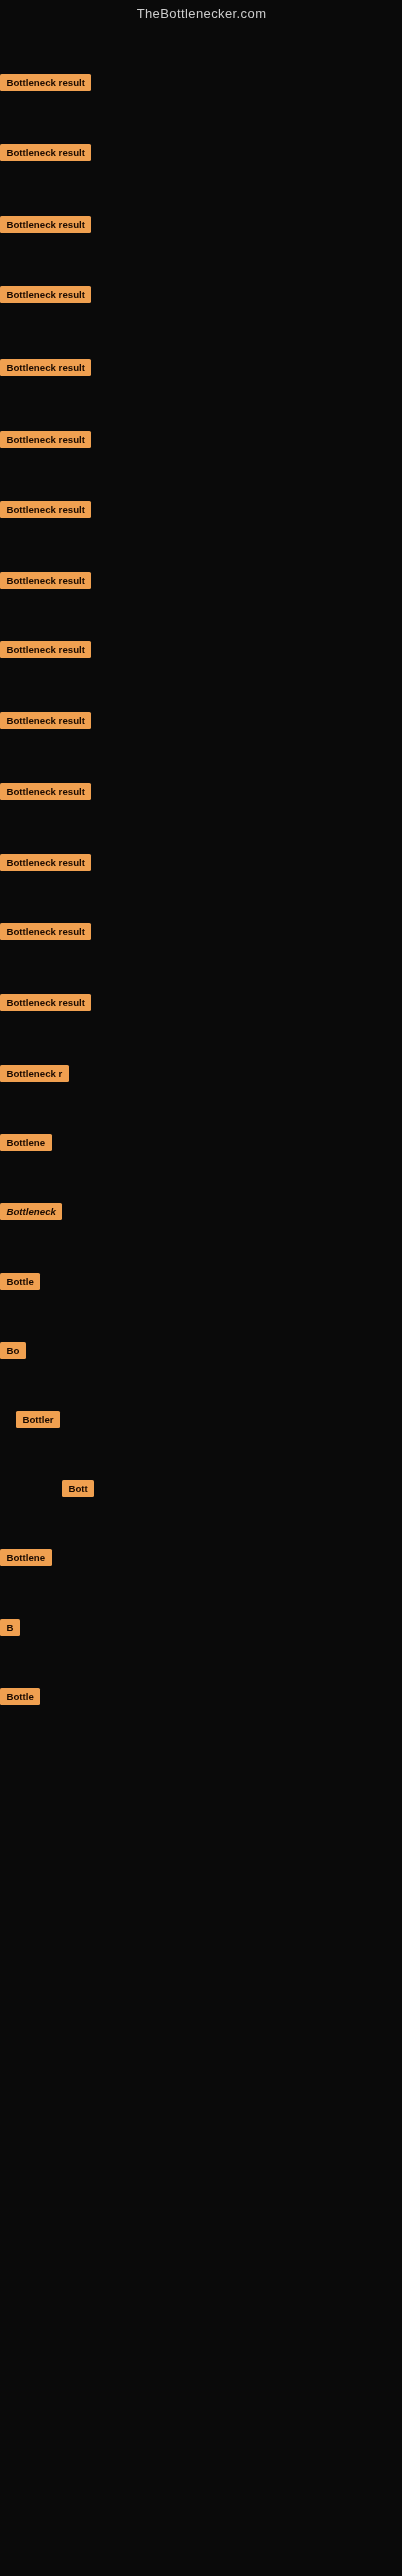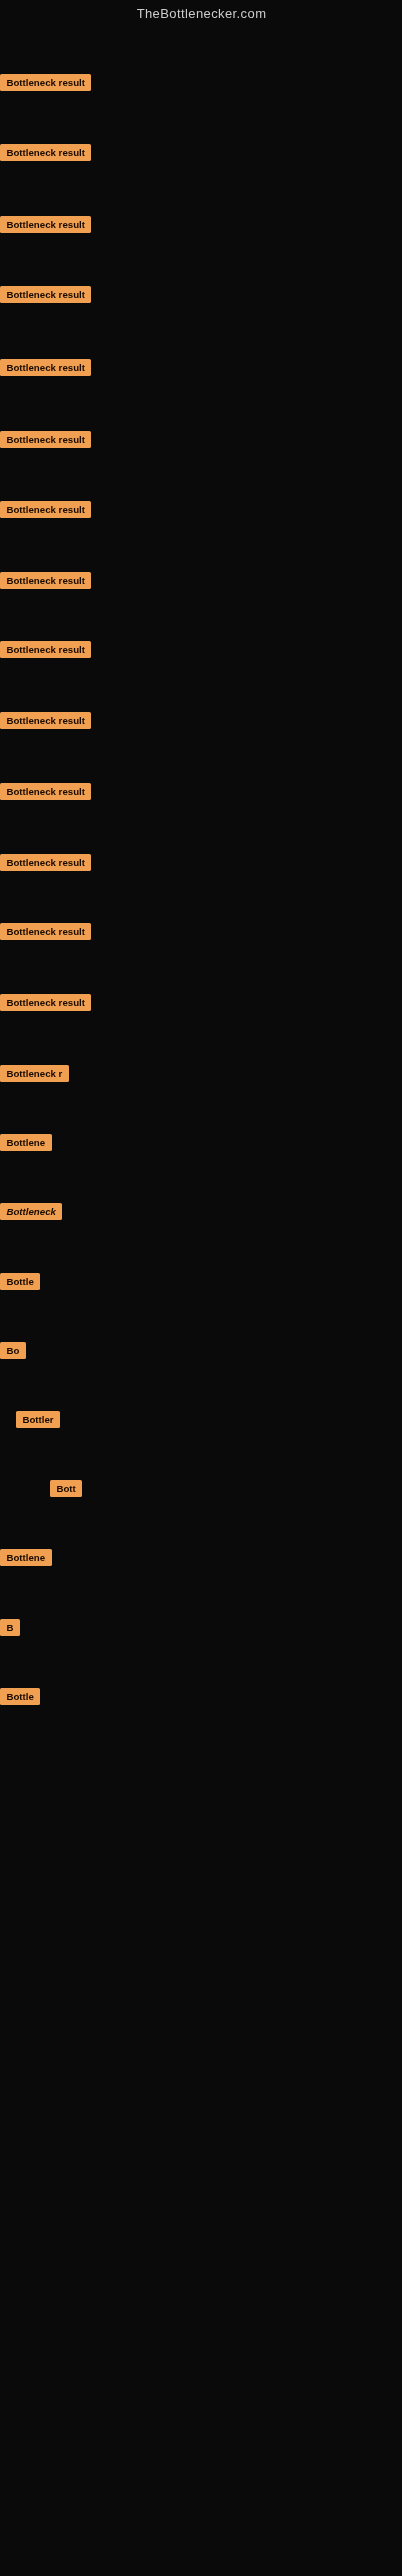--- a/index.html
+++ b/index.html
@@ -60,18 +60,18 @@
     <div class="badge-wrapper" style="top: 755px; left: 0px; position: absolute;"><span class="bottleneck-badge" style="max-width: 125px;">Bottleneck result</span></div>
     <div class="badge-wrapper" style="top: 826px; left: 0px; position: absolute;"><span class="bottleneck-badge" style="max-width: 122px;">Bottleneck result</span></div>
     <div class="badge-wrapper" style="top: 895px; left: 0px; position: absolute;"><span class="bottleneck-badge" style="max-width: 121px;">Bottleneck result</span></div>
     <div class="badge-wrapper" style="top: 966px; left: 0px; position: absolute;"><span class="bottleneck-badge" style="max-width: 117px;">Bottleneck result</span></div>
     <div class="badge-wrapper" style="top: 1037px; left: 0px; position: absolute;"><span class="bottleneck-badge" style="max-width: 111px; text-align: right;">Bottleneck r</span></div>
     <div class="badge-wrapper" style="top: 1106px; left: 0px; position: absolute;"><span class="bottleneck-badge" style="max-width: 97px;">Bottlene</span></div>
     <div class="badge-wrapper" style="top: 1175px; left: 0px; position: absolute;"><span class="bottleneck-badge" style="max-width: 93px; font-style: italic;">Bottleneck</span></div>
     <div class="badge-wrapper" style="top: 1245px; left: 0px; position: absolute;"><span class="bottleneck-badge" style="max-width: 72px;">Bottle</span></div>
     <div class="badge-wrapper" style="top: 1314px; left: 0px; position: absolute;"><span class="bottleneck-badge" style="max-width: 58px;">Bo</span></div>
     <div class="badge-wrapper" style="top: 1383px; left: 0px; position: absolute; margin-left: 16px;"><span class="bottleneck-badge" style="max-width: 76px;">Bottler</span></div>
-    <div class="badge-wrapper" style="top: 1452px; left: 4px; position: absolute; padding-left: 46px;"><span class="bottleneck-badge" style="max-width: 64px;">Bott</span></div>
+    <div class="badge-wrapper" style="top: 1452px; left: 16px; position: absolute; padding-left: 46px;"><span class="bottleneck-badge" style="max-width: 64px;">Bott</span></div>
     <div class="badge-wrapper" style="top: 1521px; left: 0px; position: absolute;"><span class="bottleneck-badge" style="max-width: 81px;">Bottlene</span></div>
     <div class="badge-wrapper" style="top: 1591px; left: 0px; position: absolute;"><span class="bottleneck-badge" style="max-width: 40px;">B</span></div>
     <div class="badge-wrapper" style="top: 1660px; left: 0px; position: absolute;"><span class="bottleneck-badge" style="max-width: 72px;">Bottle</span></div>
   </div>
 
 
 </body></html>

